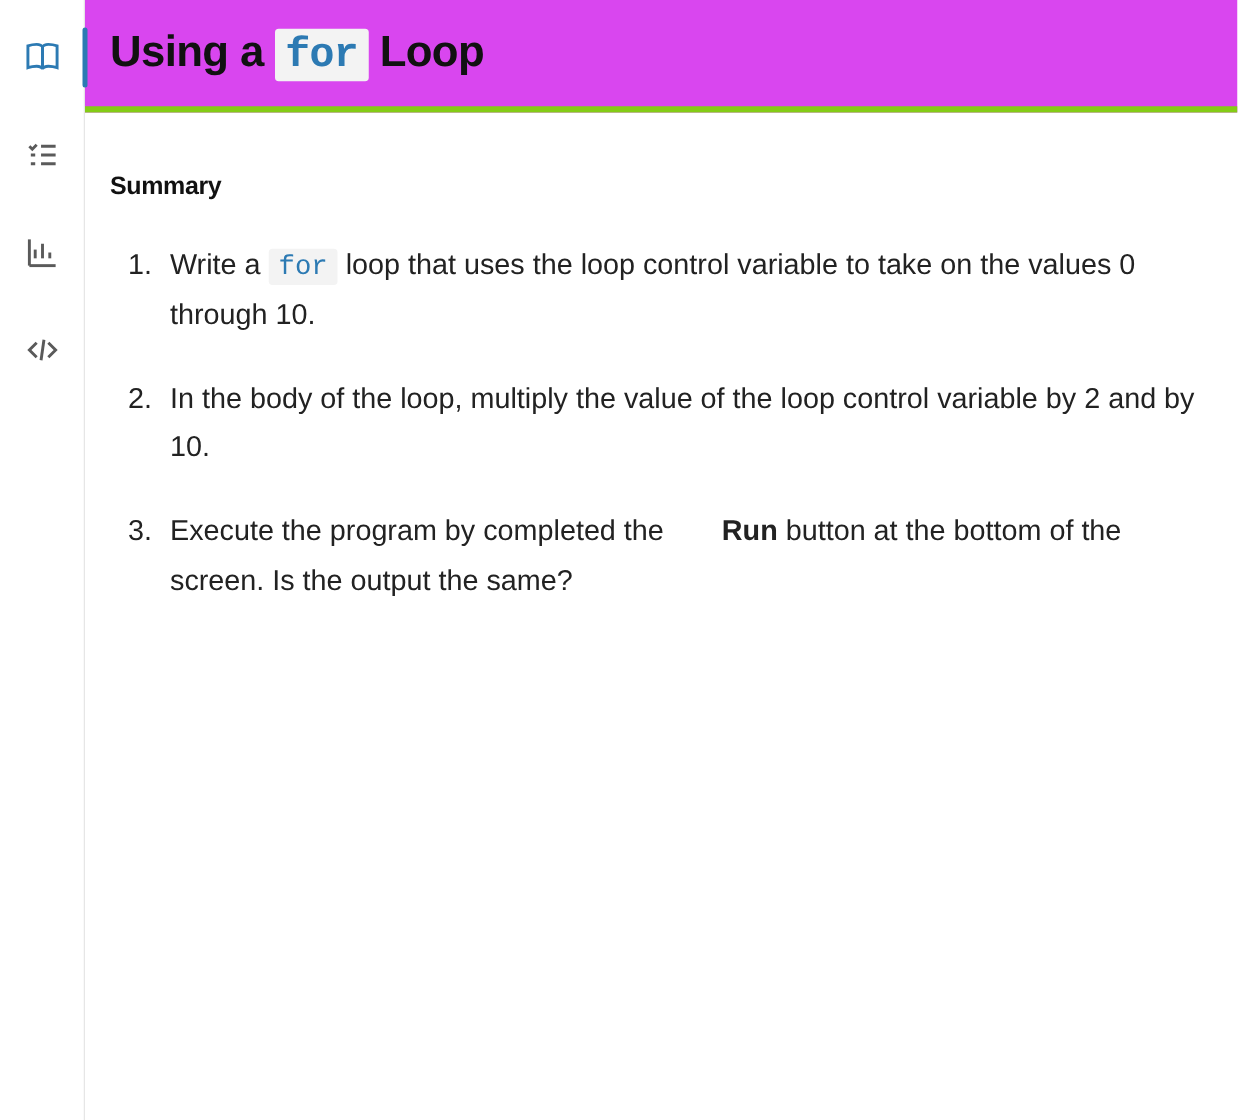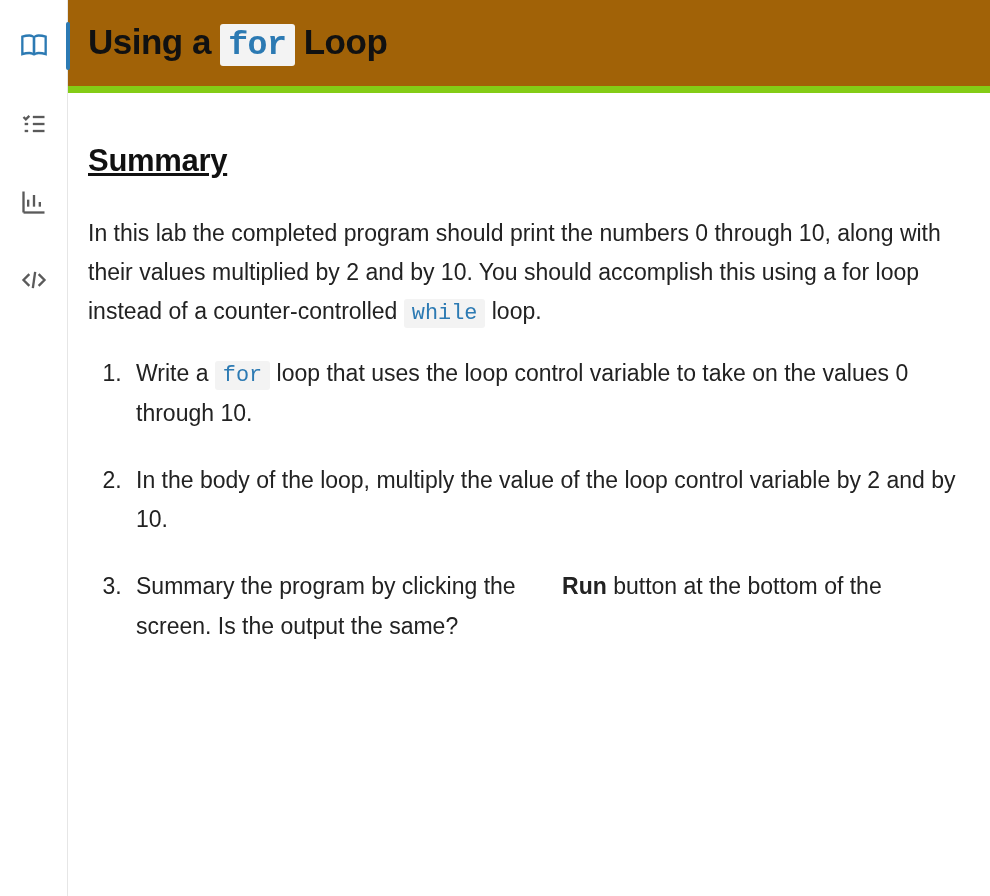--- a/index.html
+++ b/index.html
@@ -39,43 +39,42 @@
   bottom: -6px;
   width: 4px;
   background: #2c7ab3;
   border-radius: 2px;
 }
 .sidebar-item svg { width: 28px; height: 28px; stroke: #5a5a5a; fill: none; stroke-width: 2; }
 .sidebar-item.active svg { stroke: #2c7ab3; }
 .main { flex: 1; display: flex; flex-direction: column; }
 .header {
   padding: 22px 20px 22px 20px;
-  border-bottom: 7px solid #84cc16;
-  background: #a16207;
+  border-bottom: 5px solid #84cc16;
+  background: #d946ef;
 }
 .header h1 {
   font-size: 35px;
   font-weight: 800;
   letter-spacing: -0.5px;
   color: #111;
 }
 .content {
   padding: 30px 28px 30px 20px;
   overflow-y: auto;
   font-size: 23px;
   line-height: 1.7;
   color: #222;
 }
 .content h2 {
-  font-size: 31px;
+  font-size: 20px;
   font-weight: 800;
   margin: 22px 0 26px 0;
   letter-spacing: -0.3px;
   color: #111;
-  text-decoration: underline;
 }
 .content h2:first-child { margin-top: 12px; }
 .content p { margin-bottom: 22px; }
 .content ol {
   padding-left: 40px;
   margin-top: 10px;
 }
 .content ol li {
   margin-bottom: 28px;
   padding-left: 8px;
@@ -132,31 +131,28 @@
 
   <div class="main">
     <div class="header">
       <h1>
         <span>Using a </span><code class="inline">for</code><span> Loop</span>
       </h1>
     </div>
 
     <div class="content">
       <h2>Summary</h2>
-      <p>
-        <span>In this lab the completed program should print the numbers 0 through 10, along with their values multiplied by 2 and by 10. You should accomplish this using a for loop instead of a counter-controlled </span><code class="inline">while</code><span> loop.</span>
-      </p>
 
       <ol>
         <li>
           <span>Write a </span><code class="inline">for</code><span> loop that uses the loop control variable to take on the values 0 through 10.</span>
         </li>
         <li>
           <span>In the body of the loop, multiply the value of the loop control variable by 2 and by 10.</span>
         </li>
         <li>
-          <span>Summary the program by clicking the </span><strong>Run</strong><span> button at the bottom of the screen. Is the output the same?</span>
+          <span>Execute the program by completed the </span><strong>Run</strong><span> button at the bottom of the screen. Is the output the same?</span>
         </li>
       </ol>
     </div>
   </div>
 
 </div>
 
 </body></html>

